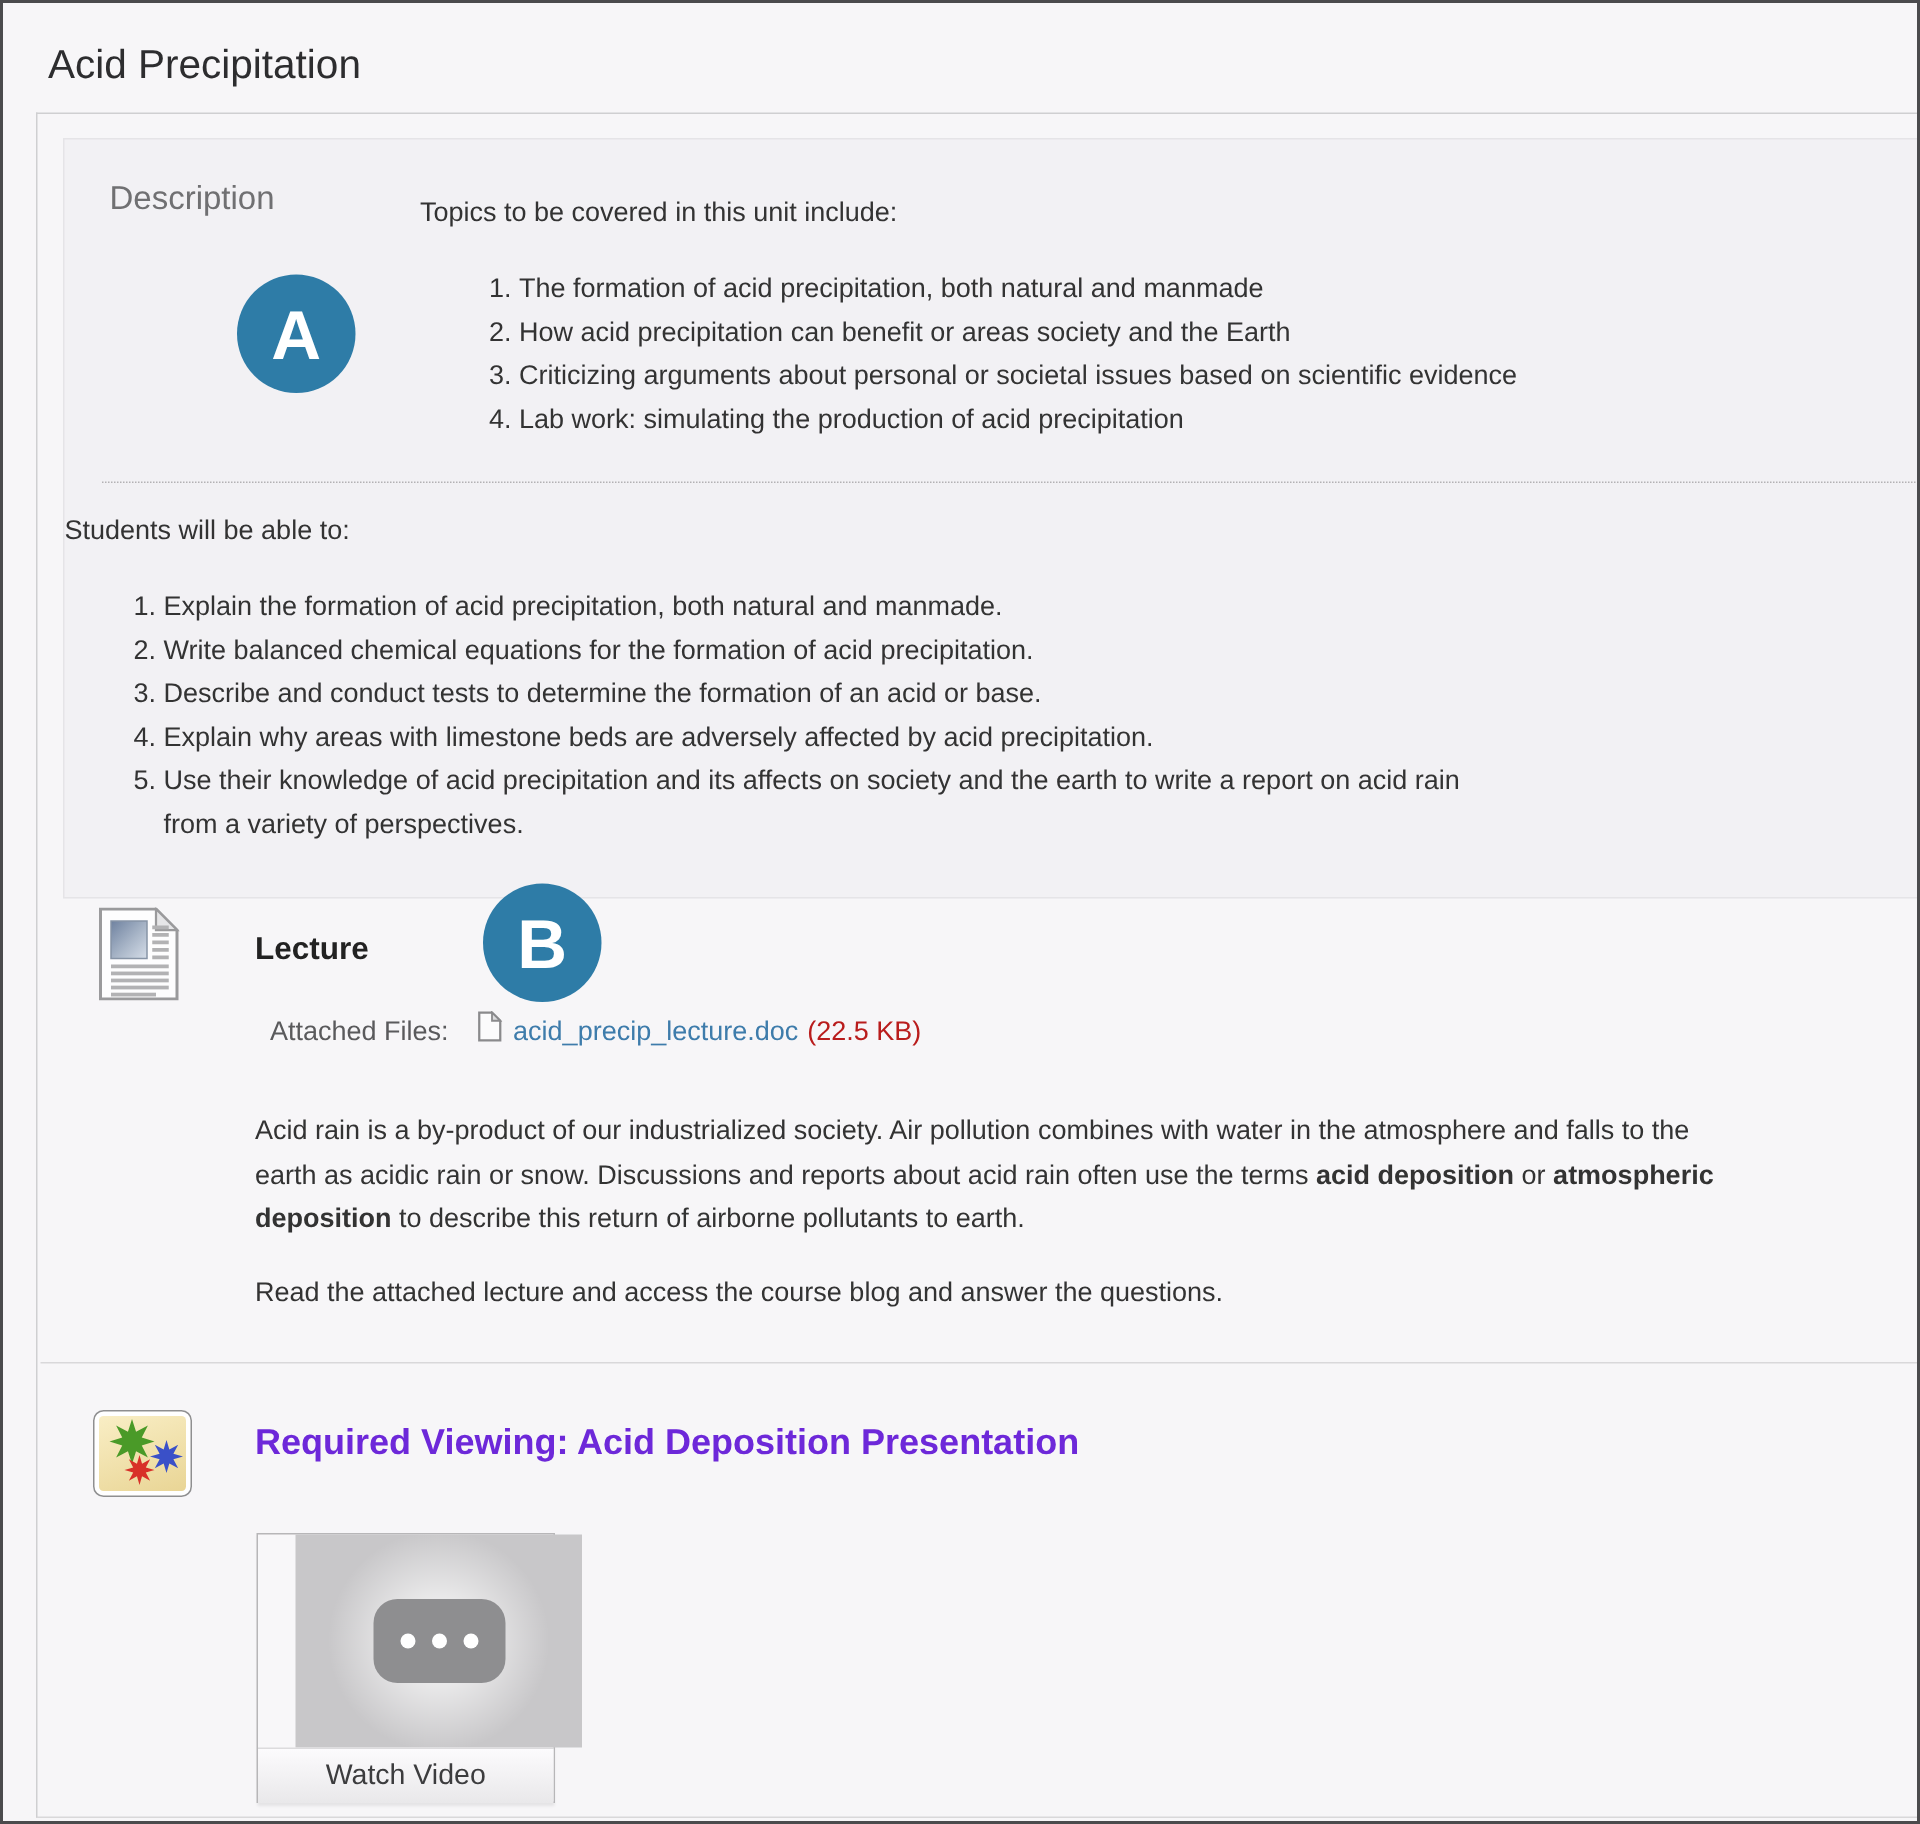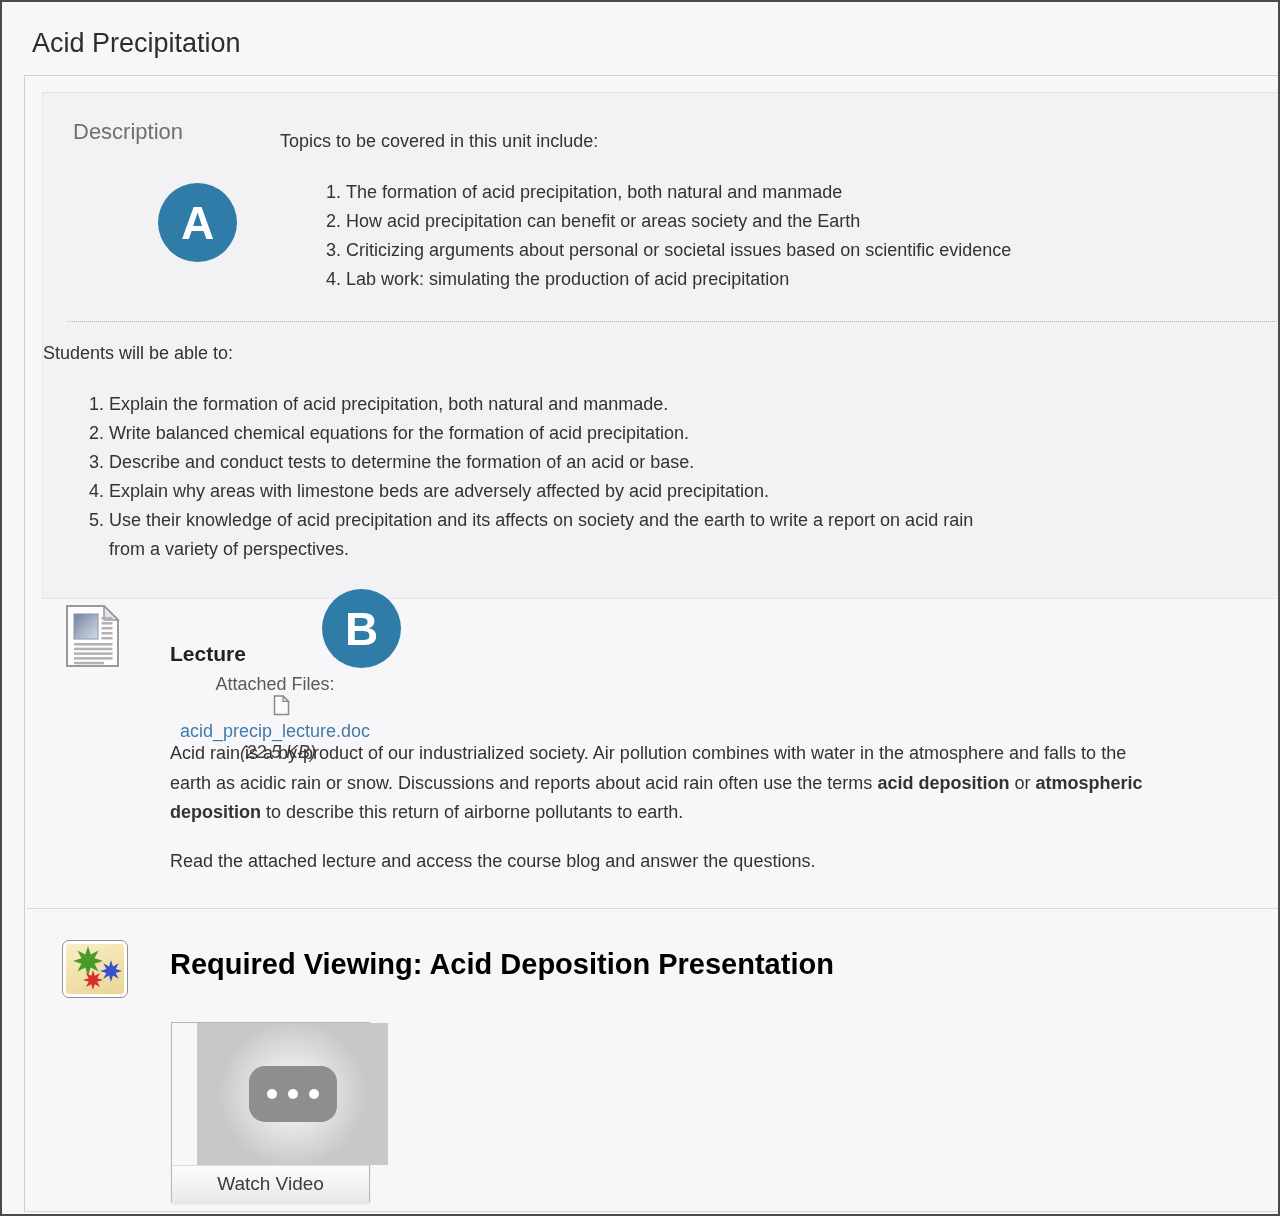--- a/index.html
+++ b/index.html
@@ -54,31 +54,31 @@
     position:absolute; width:79px; height:79px; border-radius:50%;
     background:#2e7ca7; color:#fff;
     display:flex; align-items:center; justify-content:center;
     font-size:46px; font-weight:700;
   }
   .badge-a { left:115px; top:90px; }
   .badge-b { left:297px; top:513px; }
   
   .doc-icon { position:absolute; left:40px; top:529px; }
   .lecture-title {
-    position:absolute; left:145px; top:566px;
+    position:absolute; left:145px; top:545px;
     font-size:21px; font-weight:700; color:#222;
   }
   .attach-row {
     position:absolute; left:155px; top:598px;
-    display:flex; align-items:center; font-size:18px;flex-direction:column;
+    display:flex; align-items:center; font-size:18px;
   }
   .attach-label { color:#5a5a5c; }
   .file-icon { margin-left:19px; margin-right:7px; display:inline-block; }
   .file-link { color:#3e7cab; text-decoration:none; cursor:pointer; }
-  .file-size { color:#404040; margin-left:6px;font-style:italic; }
+  .file-size { color:#b91c1c; margin-left:6px; }
   .lecture-body {
     position:absolute; left:145px; top:645px; width:1000px;
     font-size:18px; line-height:29.5px;
   }
   .lecture-instruction {
     position:absolute; left:145px; top:753px; width:1000px;
     font-size:18px; line-height:29.5px;
   }
   .item-divider {
     position:absolute; left:2px; right:0; top:832px;
@@ -91,21 +91,21 @@
     background:#fff; border:1px solid #8f8f90; border-radius:7px;
     padding:3px;
   }
   .media-icon-inner {
     width:100%; height:100%;
     background:linear-gradient(160deg,#f9eec5,#e9d595);
     border-radius:3px; overflow:hidden;
   }
   .rv-title {
     position:absolute; left:145px; top:872px;
-    font-size:29px; font-weight:700; color:#000000;
+    font-size:24px; font-weight:700; color:#6d28d9;
   }
   .video-box {
     position:absolute; left:146px; top:946px;
     width:199px; height:180px;
     background:#f8f7f9; border:1px solid #b7b6b8;
     box-sizing:border-box; cursor:pointer;
     box-shadow:0 2px 2px rgba(0,0,0,0.08);
   }
   .video-image {
     position:absolute; left:25px; top:0; width:191px; height:142px;

